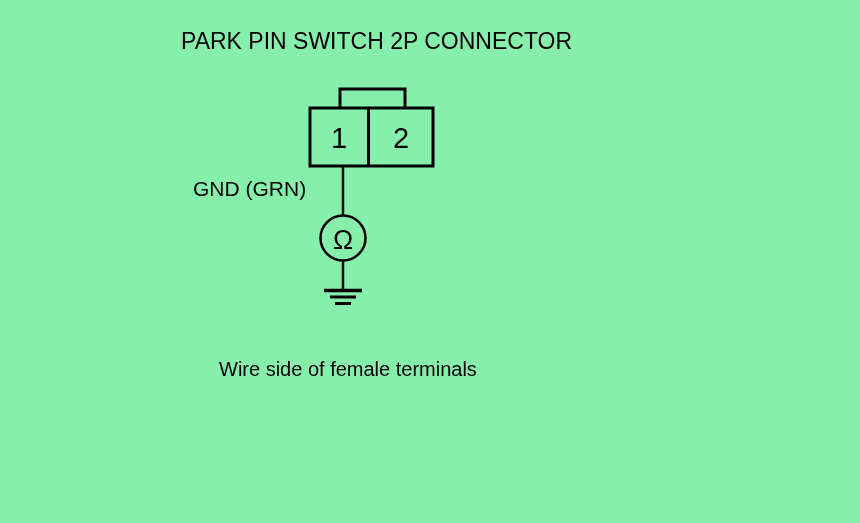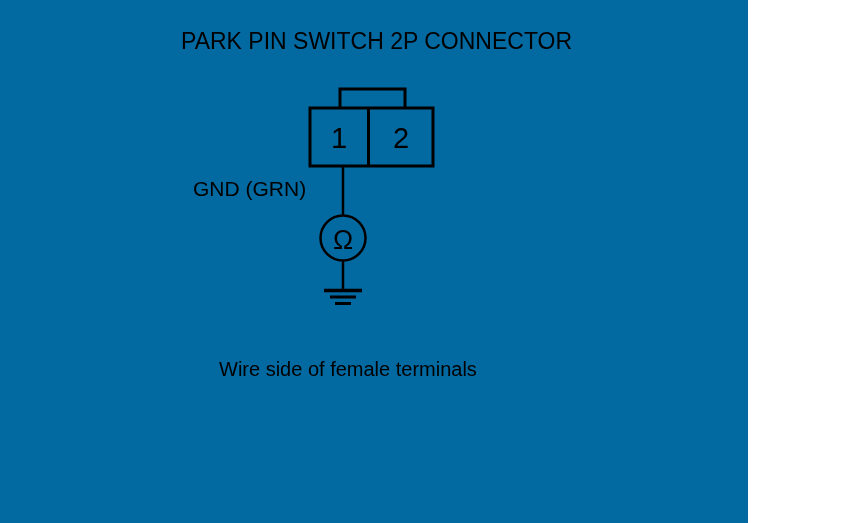--- a/index.html
+++ b/index.html
@@ -6,23 +6,23 @@
     margin: 0;
     padding: 0;
     background: #ffffff;
   }
   body {
     font-family: "Liberation Sans", sans-serif;
     color: #000000;
   }
   #page {
     position: relative;
-    width: 748px;
+    width: 860px;
     height: 523px;
-    background: #0369a1;
+    background: #86efac;
     overflow: hidden;
     text-decoration: underline;
   }
   .diagram-svg {
     position: absolute;
     left: 0;
     top: 0;
     width: 860px;
     height: 523px;
   }

